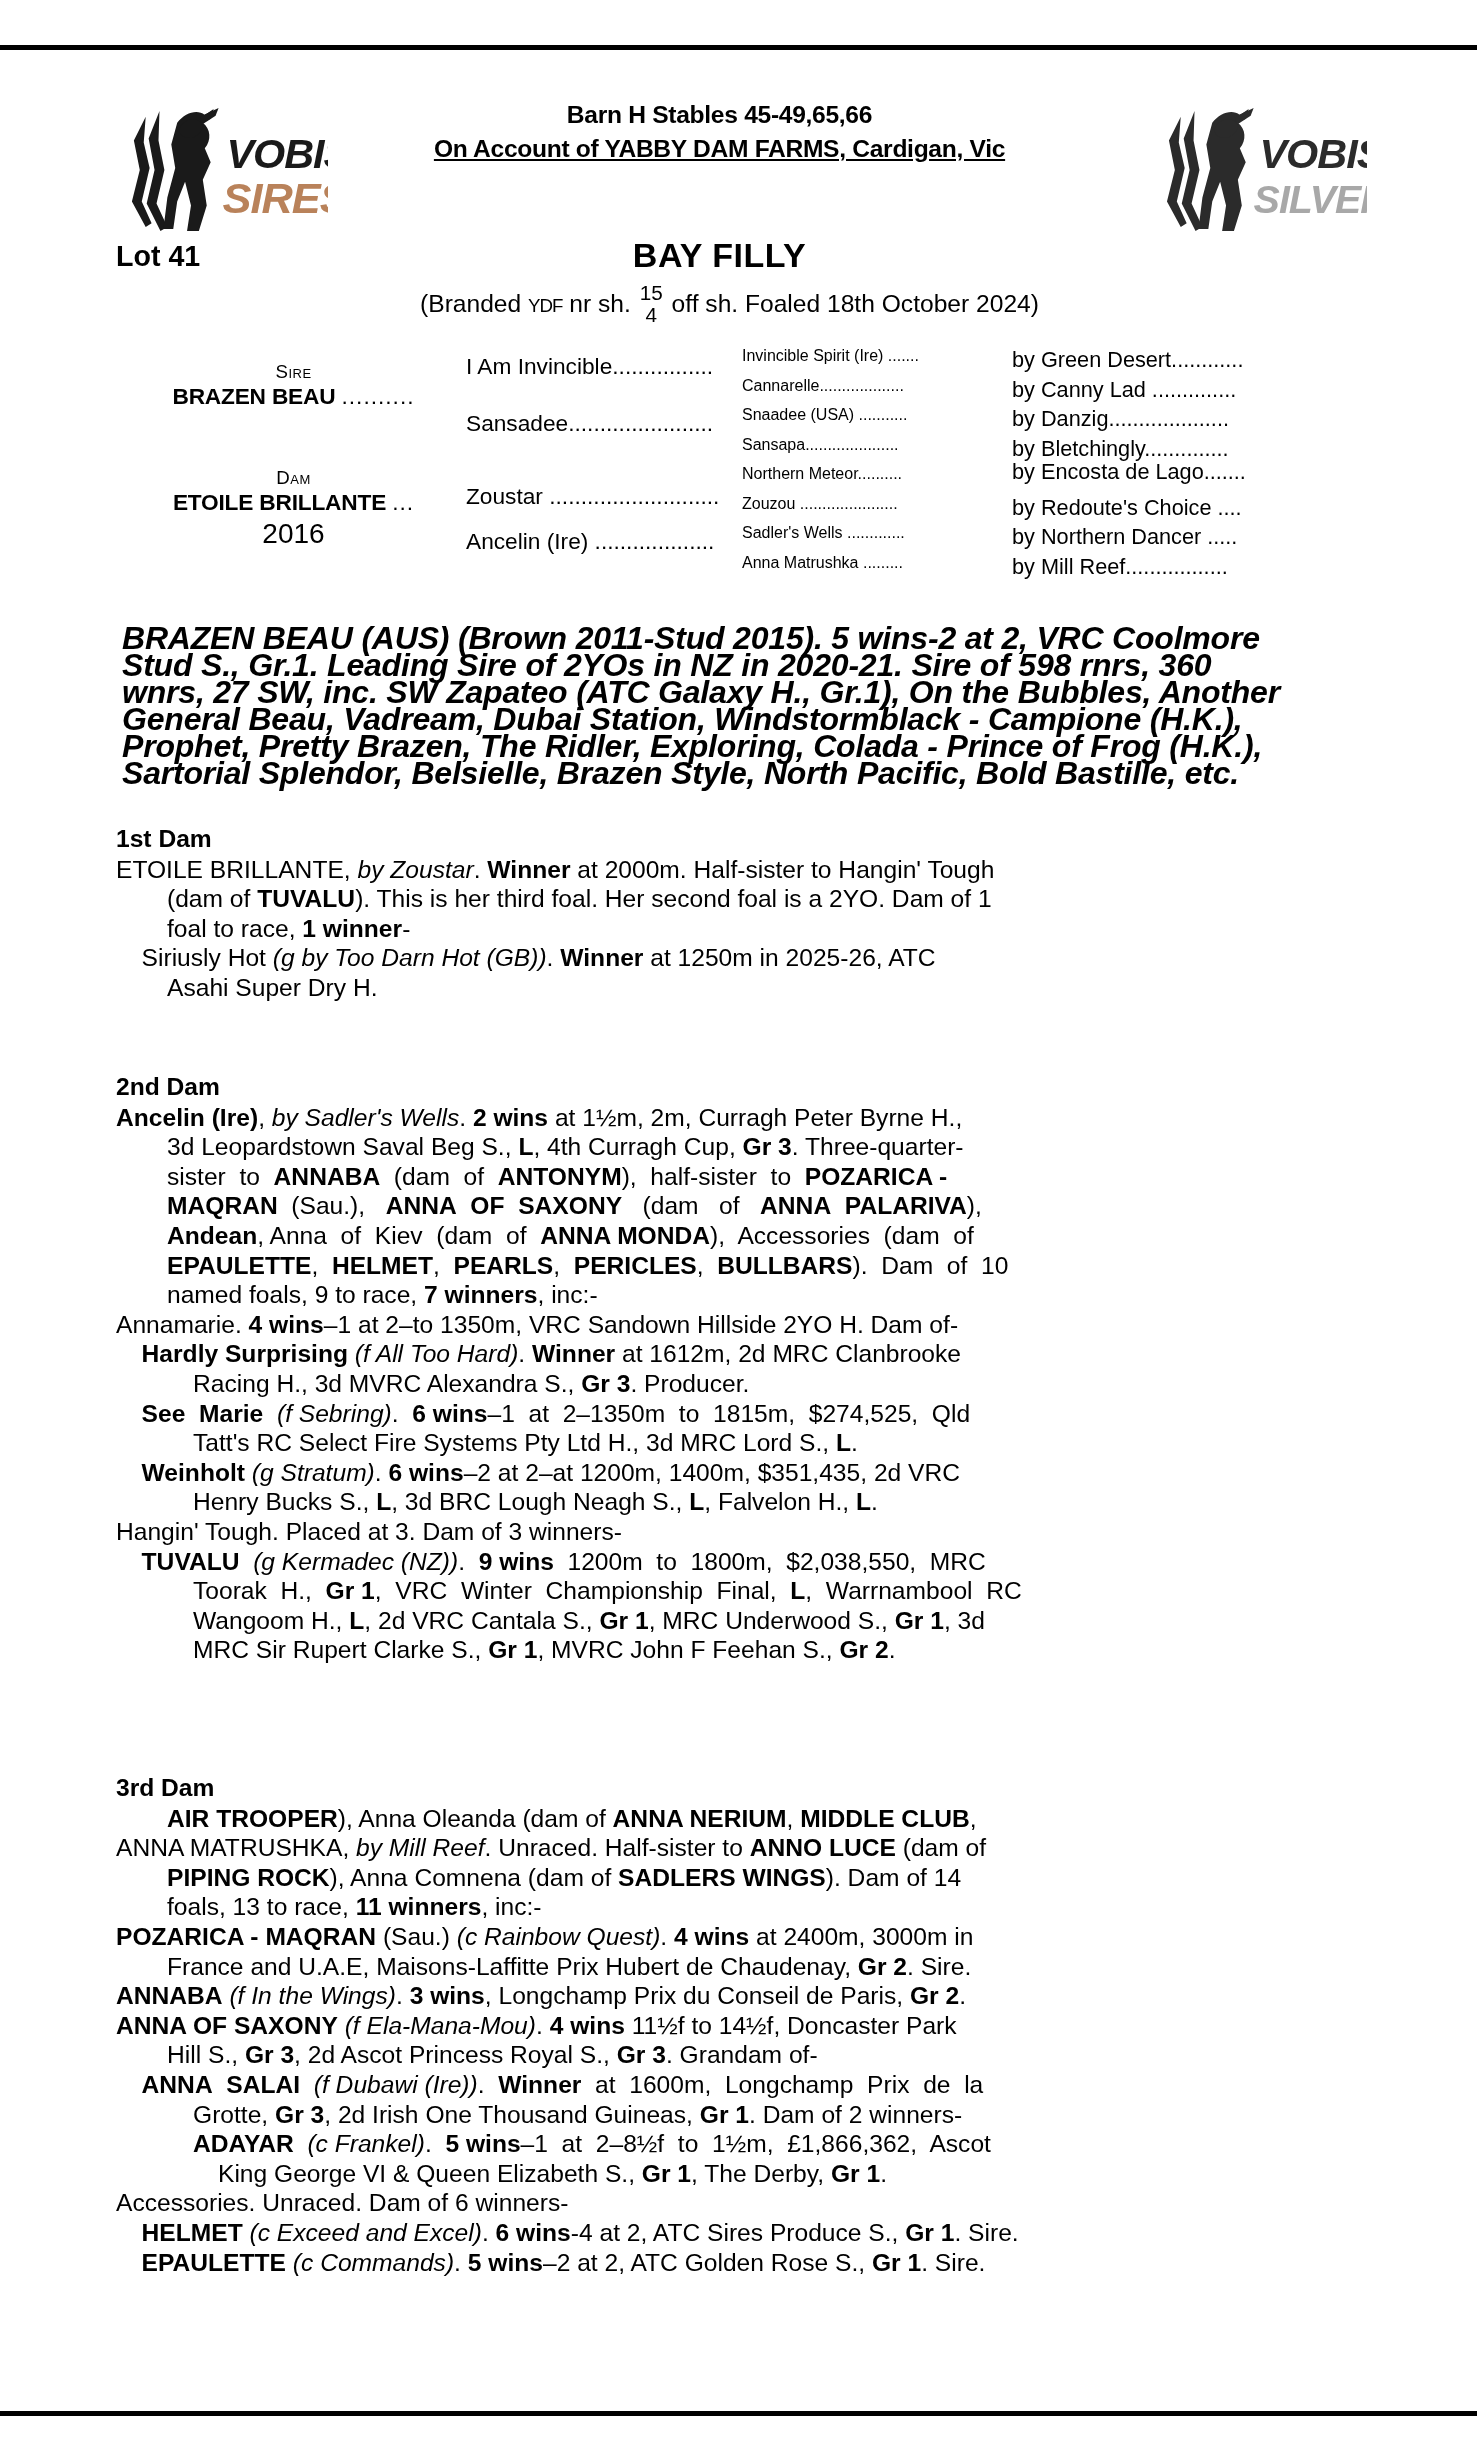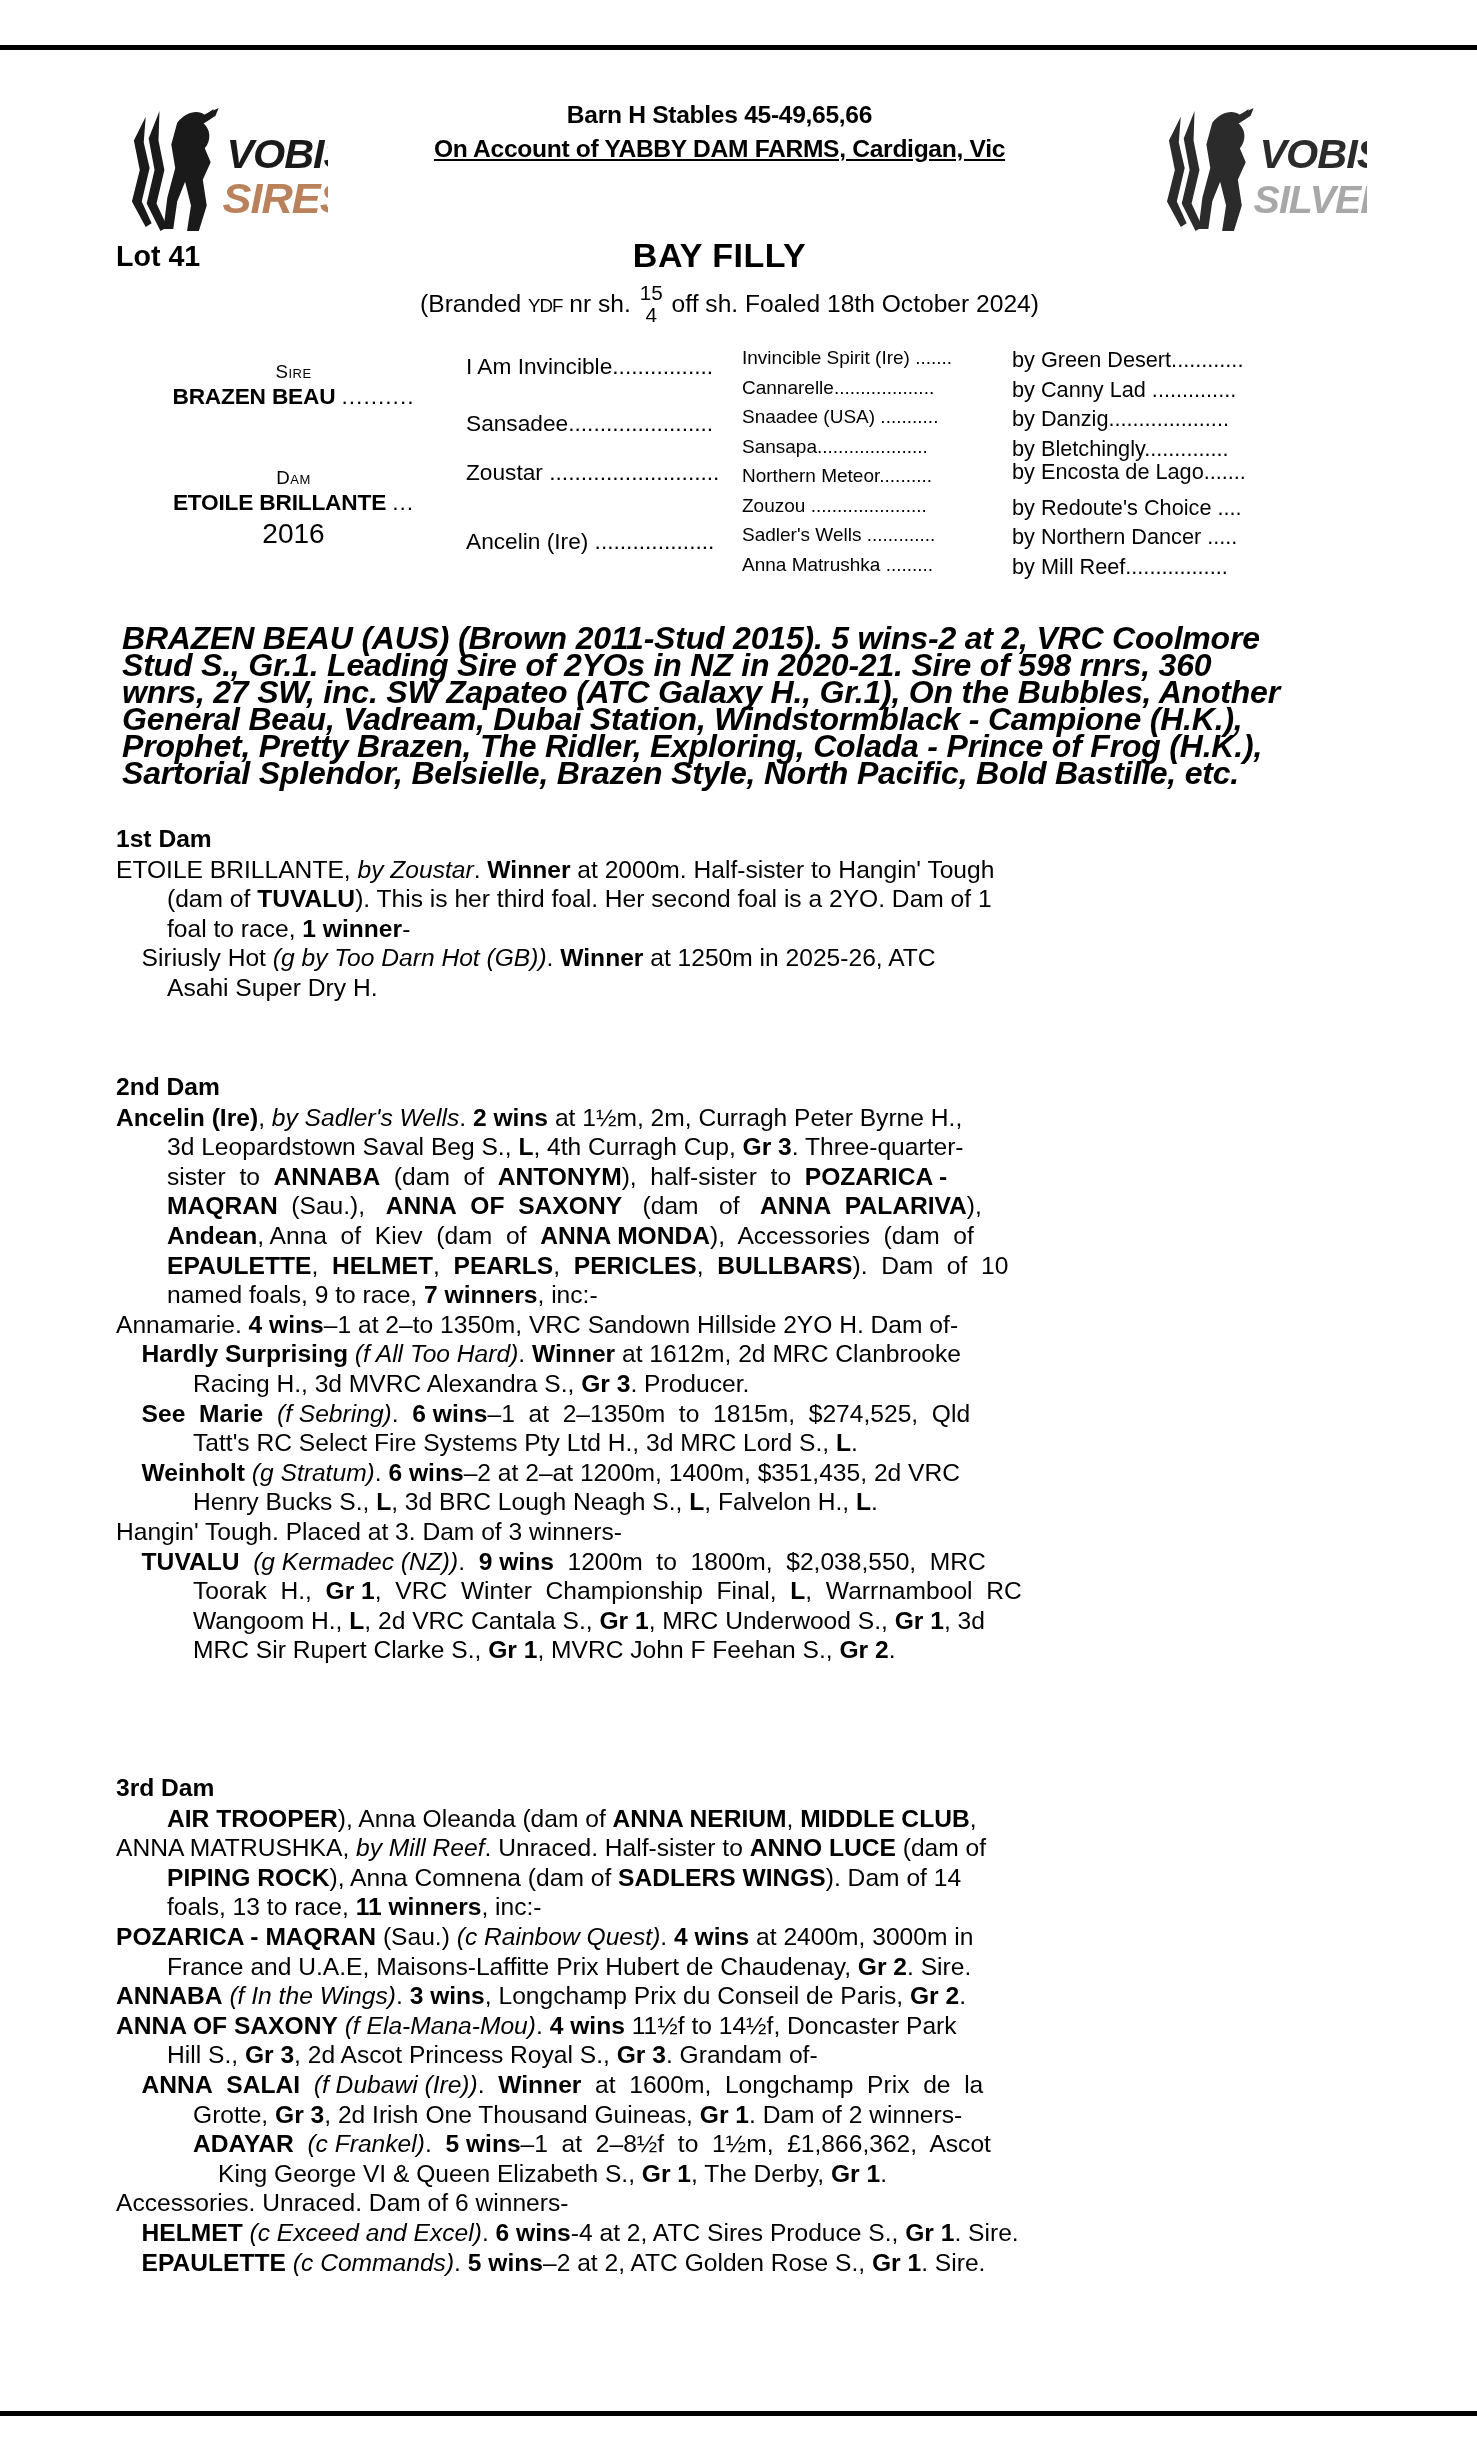--- a/index.html
+++ b/index.html
@@ -158,21 +158,21 @@
   }
   .ped-col3 {
     position: absolute;
     left: 626px; top: 0;
     width: 296px;
   }
   .ped-col3 .r {
     position: absolute;
     left: 0;
     white-space: nowrap;
-    font-size: 19px;
+    font-size: 16px;
   }
   .ped-col4 {
     position: absolute;
     left: 896px; top: 0;
     width: 355px;
   }
   .ped-col4 .r {
     position: absolute;
     left: 0;
     white-space: nowrap;
@@ -290,21 +290,21 @@
       <div class="ped-dam-block">
         <div class="ped-dam-label">Dam</div>
         <div class="ped-name"><span>ETOILE BRILLANTE</span> <span class="ped-dots-sm">...</span></div>
         <div class="ped-year">2016</div>
       </div>
     </div>
 
     <div class="ped-col2">
       <div class="r" style="top:5.9px">I Am Invincible................</div>
       <div class="r" style="top:63px">Sansadee.......................</div>
-      <div class="r" style="top:112px">Zoustar ...........................</div>
+      <div class="r" style="top:136px">Zoustar ...........................</div>
       <div class="r" style="top:181px">Ancelin (Ire) ...................</div>
     </div>
 
     <div class="ped-col3">
       <div class="r" style="top:0px">Invincible Spirit (Ire) .......</div>
       <div class="r" style="top:29.6px">Cannarelle...................</div>
       <div class="r" style="top:59px">Snaadee (USA) ...........</div>
       <div class="r" style="top:89px">Sansapa.....................</div>
       <div class="r" style="top:118px">Northern Meteor..........</div>
       <div class="r" style="top:148px">Zouzou ......................</div>

